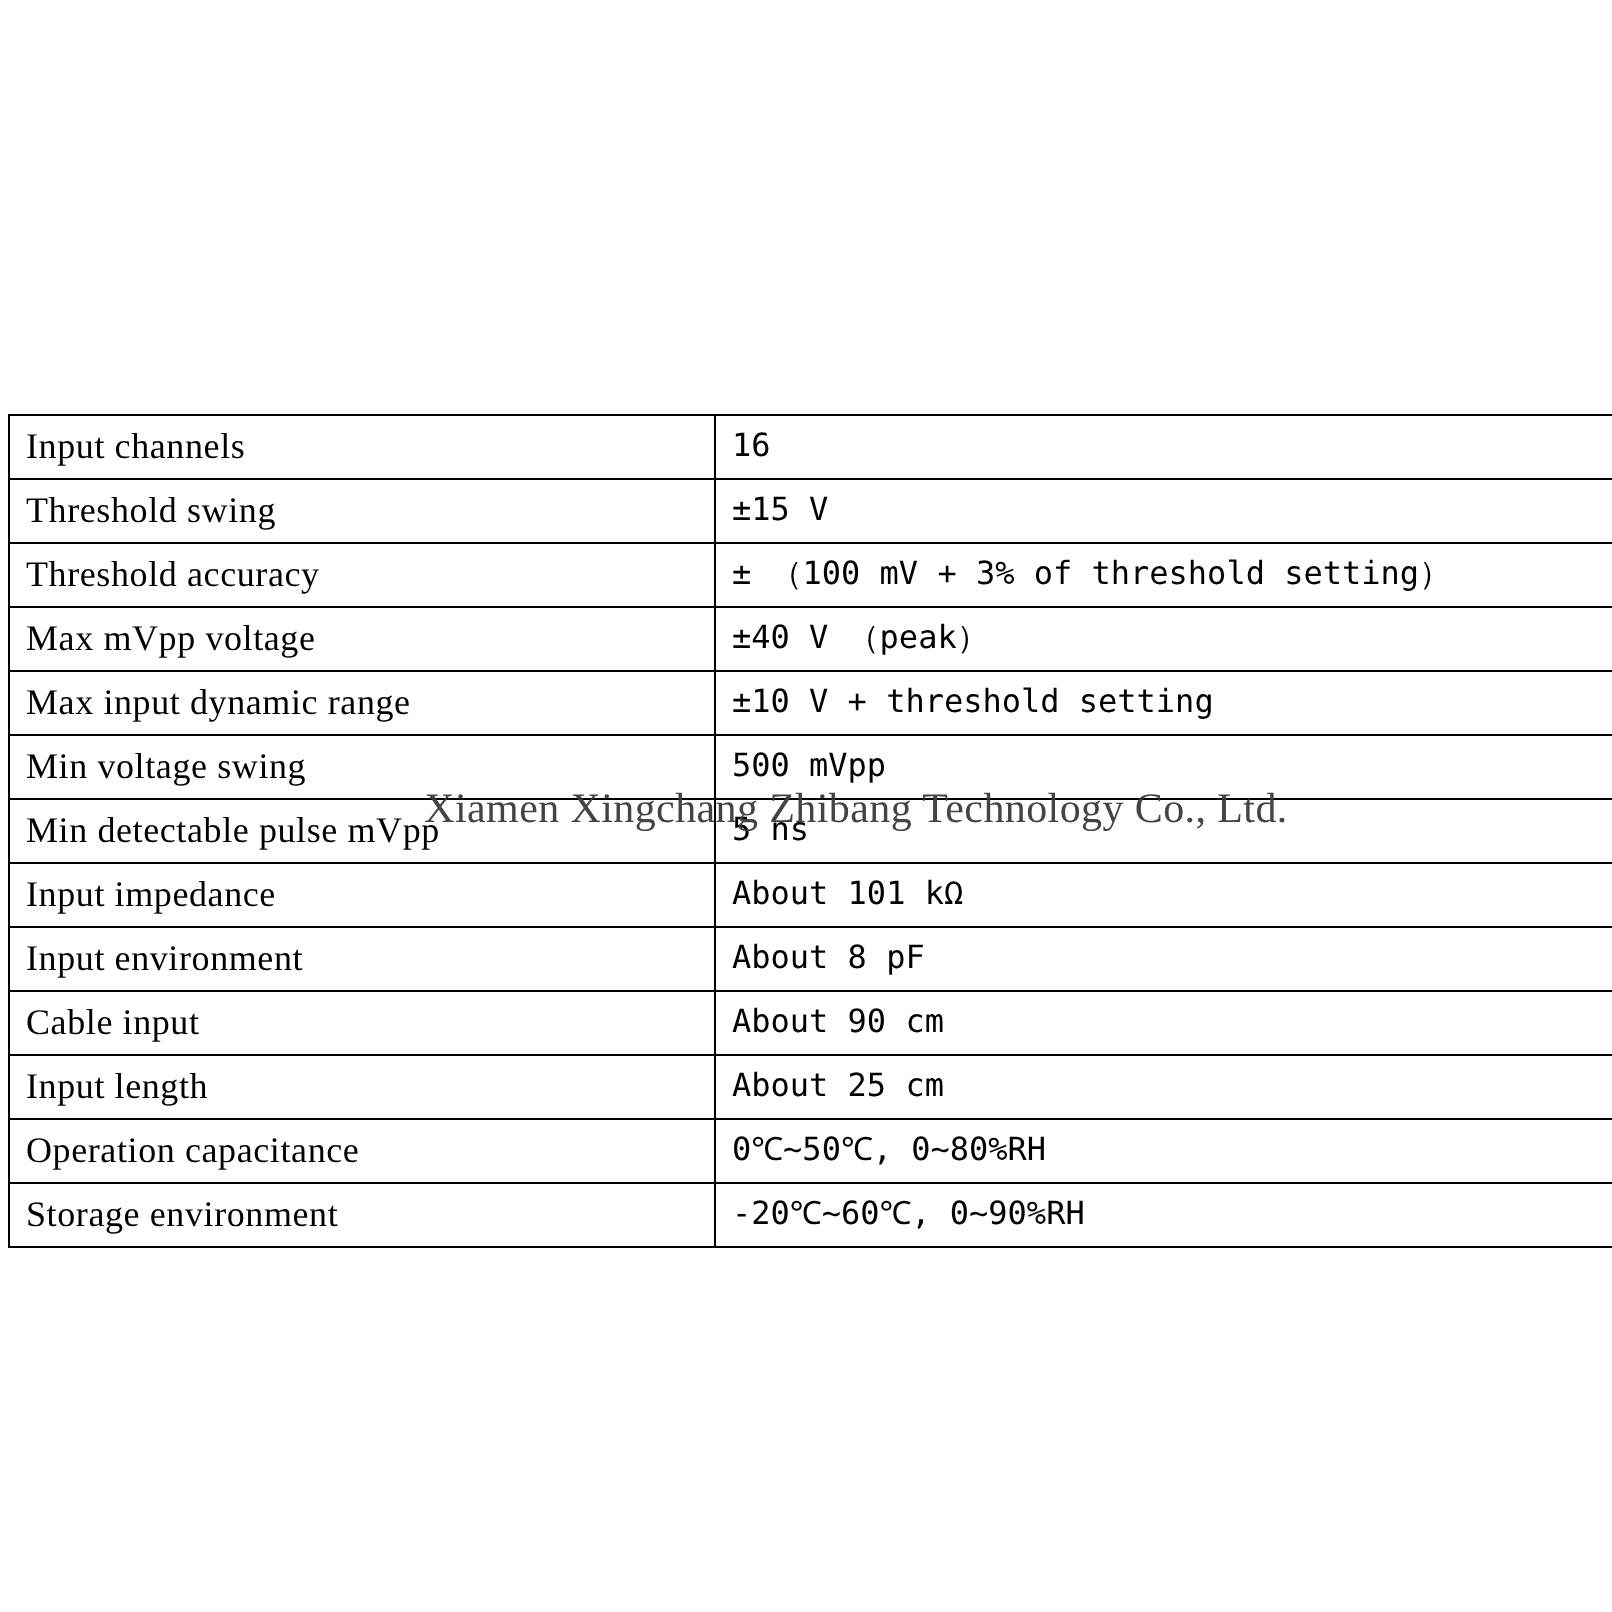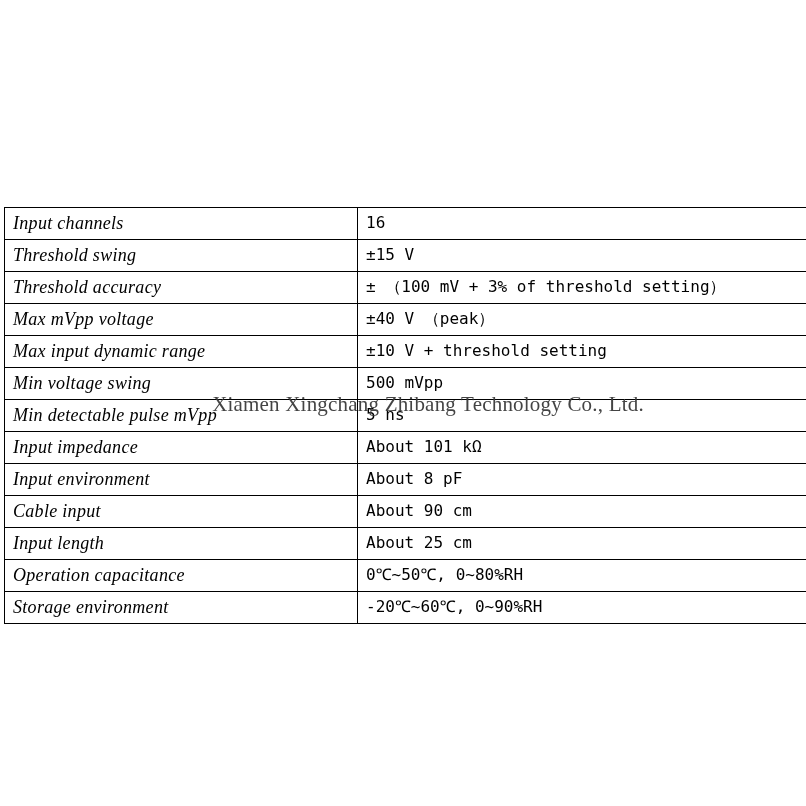--- a/index.html
+++ b/index.html
@@ -34,21 +34,20 @@
     height: 24px;
     vertical-align: middle;
     color: #000000;
     white-space: nowrap;
     overflow: visible;
   }
   table.spec td.label {
     width: 336px;
     font-family: "Liberation Serif", serif;
     letter-spacing: 0.3px;
-    font-style: italic;
   }
   table.spec td.value {
     width: 462px;
     font-family: "DejaVu Sans Mono", monospace;
     font-size: 16px;
     letter-spacing: 0px;
   }
   
   #watermark {
     position: absolute;

